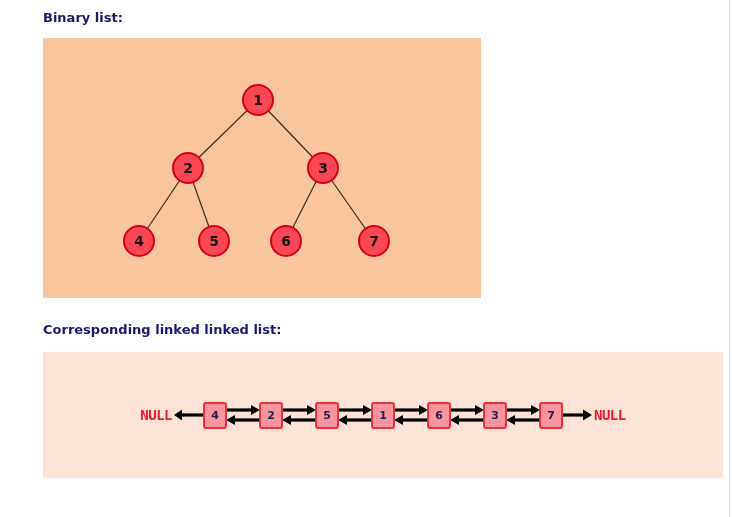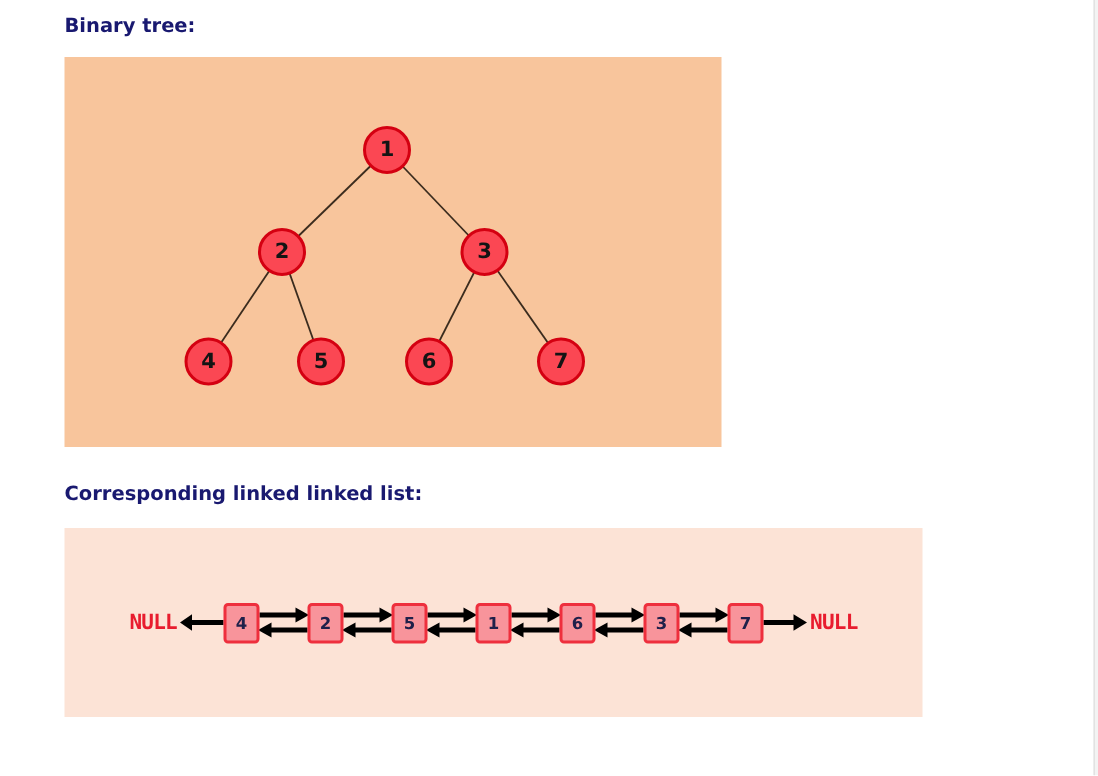--- a/index.html
+++ b/index.html
@@ -31,21 +31,21 @@
     border-radius: 50%;
     background: var(--tree-node-fill, #fb4753);
     border: 2px solid var(--tree-node-border, #d40011);
     display: flex; align-items: center; justify-content: center;
     font-size: 14px; font-weight: bold; color: #141414;
   }
 
   
   .list-panel {
     margin-top: 15px;
-    width: 572px; height: 126px;
+    width: 680px; height: 126px;
     background: var(--list-bg, #fce3d6);
     display: flex; align-items: center; justify-content: center;
   }
   .null {
     font-family: "DejaVu Sans Mono", "Liberation Mono", monospace;
     font-weight: bold; font-size: 14px;
     color: var(--null-color, #e81c2e);
     letter-spacing: -0.5px;
   }
   .null.left { margin-right: 2px; }
@@ -65,21 +65,21 @@
     position: absolute; right: 0; top: 0;
     width: 3px; height: 100%;
     background: #f3f3f3; border-left: 1px solid #e2e2e2;
   }
 </style>
 </head>
 <body>
 
 <div class="page">
 
-  <div class="heading">Binary tree:</div>
+  <div class="heading">Binary list:</div>
 
   <div class="tree-panel">
     <svg class="edges" width="438" height="260" viewBox="0 0 438 260">
       <line x1="215" y1="62" x2="145" y2="130" stroke="#3b2c1e" stroke-width="1.2"></line>
       <line x1="215" y1="62" x2="280" y2="130" stroke="#3b2c1e" stroke-width="1.2"></line>
       <line x1="145" y1="130" x2="96" y2="203" stroke="#3b2c1e" stroke-width="1.2"></line>
       <line x1="145" y1="130" x2="171" y2="203" stroke="#3b2c1e" stroke-width="1.2"></line>
       <line x1="280" y1="130" x2="243" y2="203" stroke="#3b2c1e" stroke-width="1.2"></line>
       <line x1="280" y1="130" x2="331" y2="203" stroke="#3b2c1e" stroke-width="1.2"></line>
     </svg>

